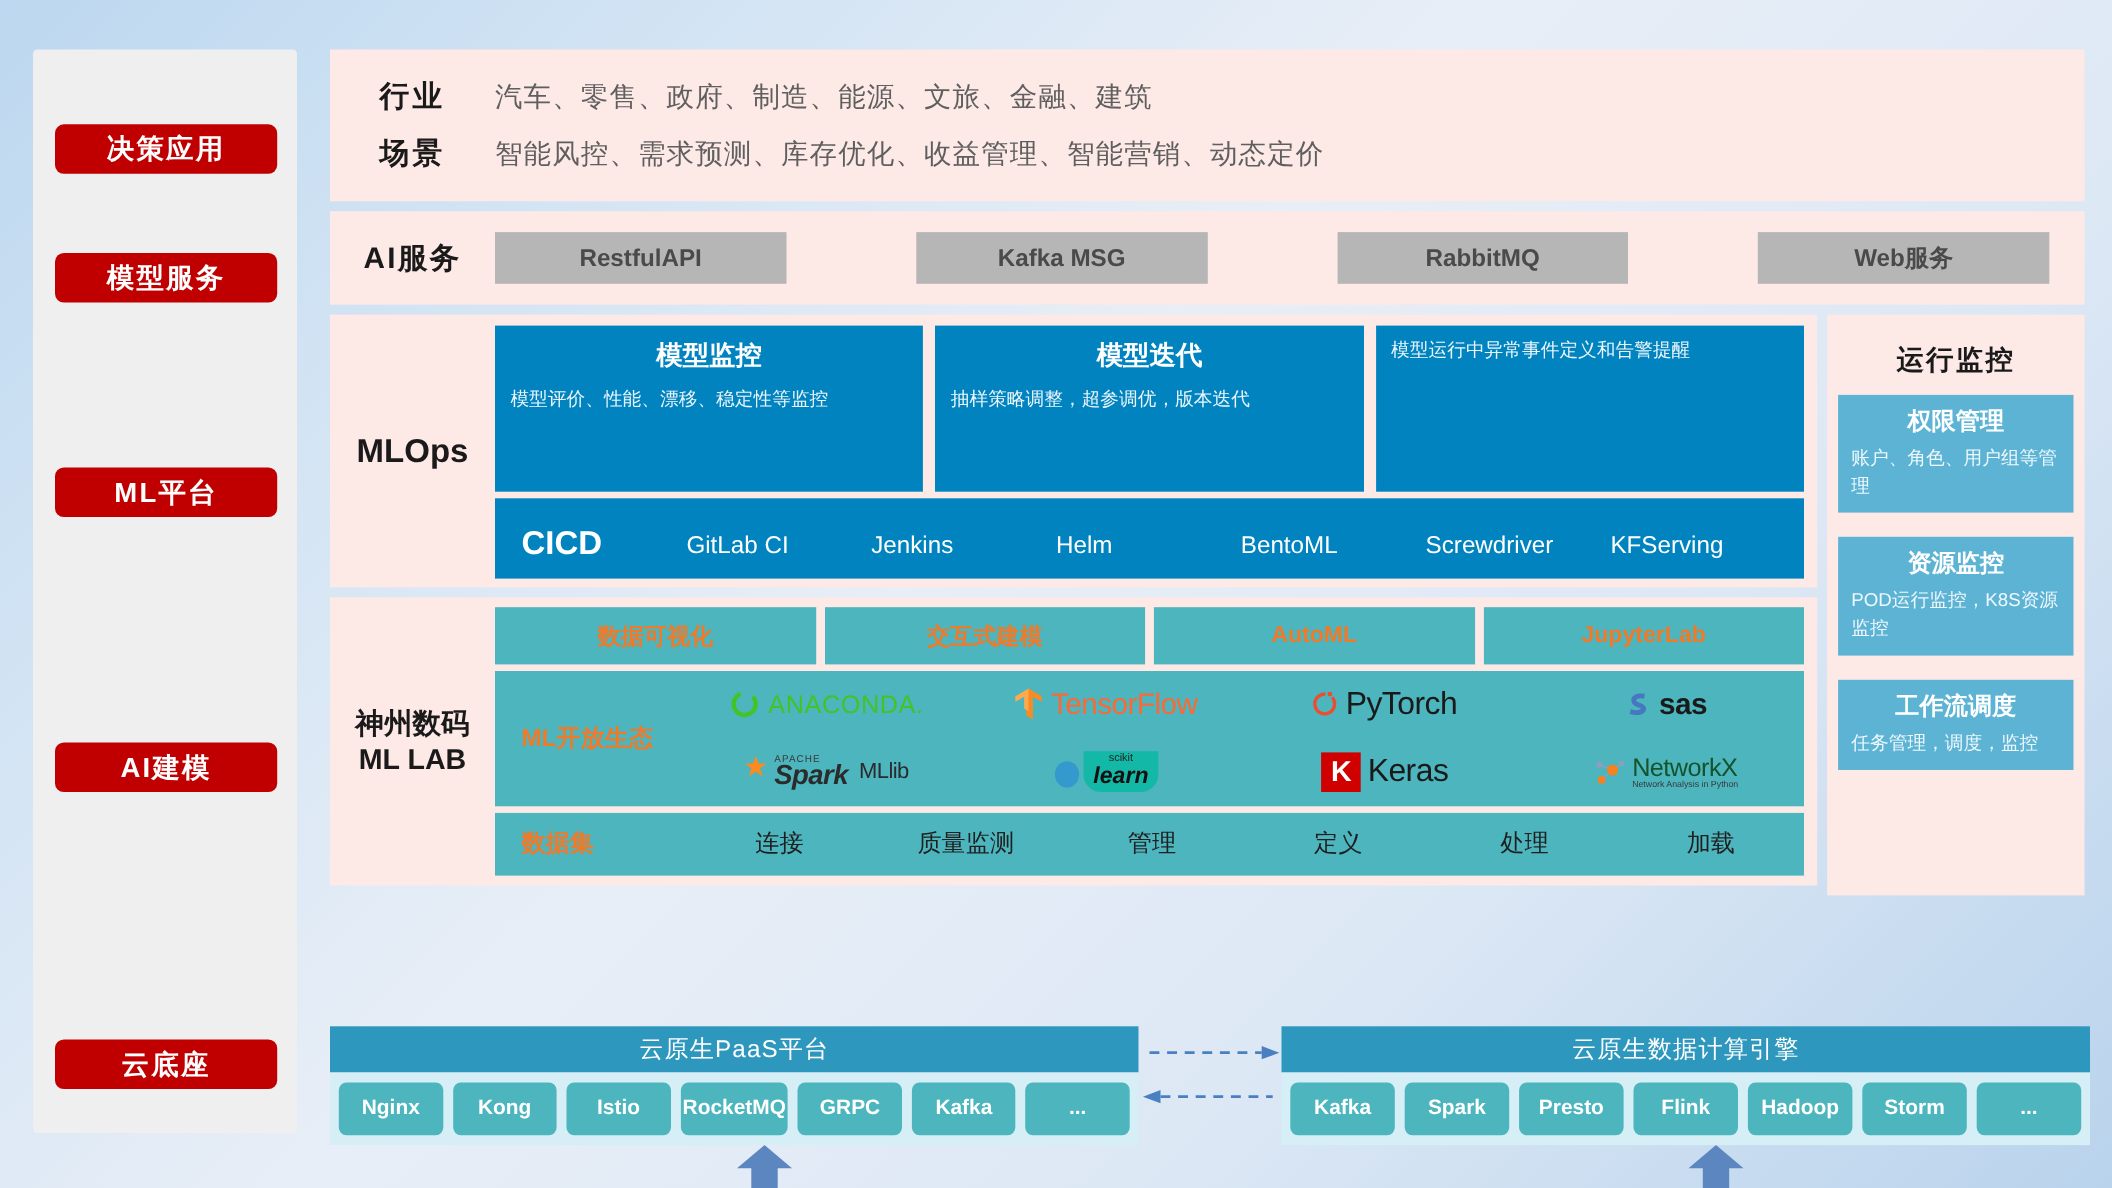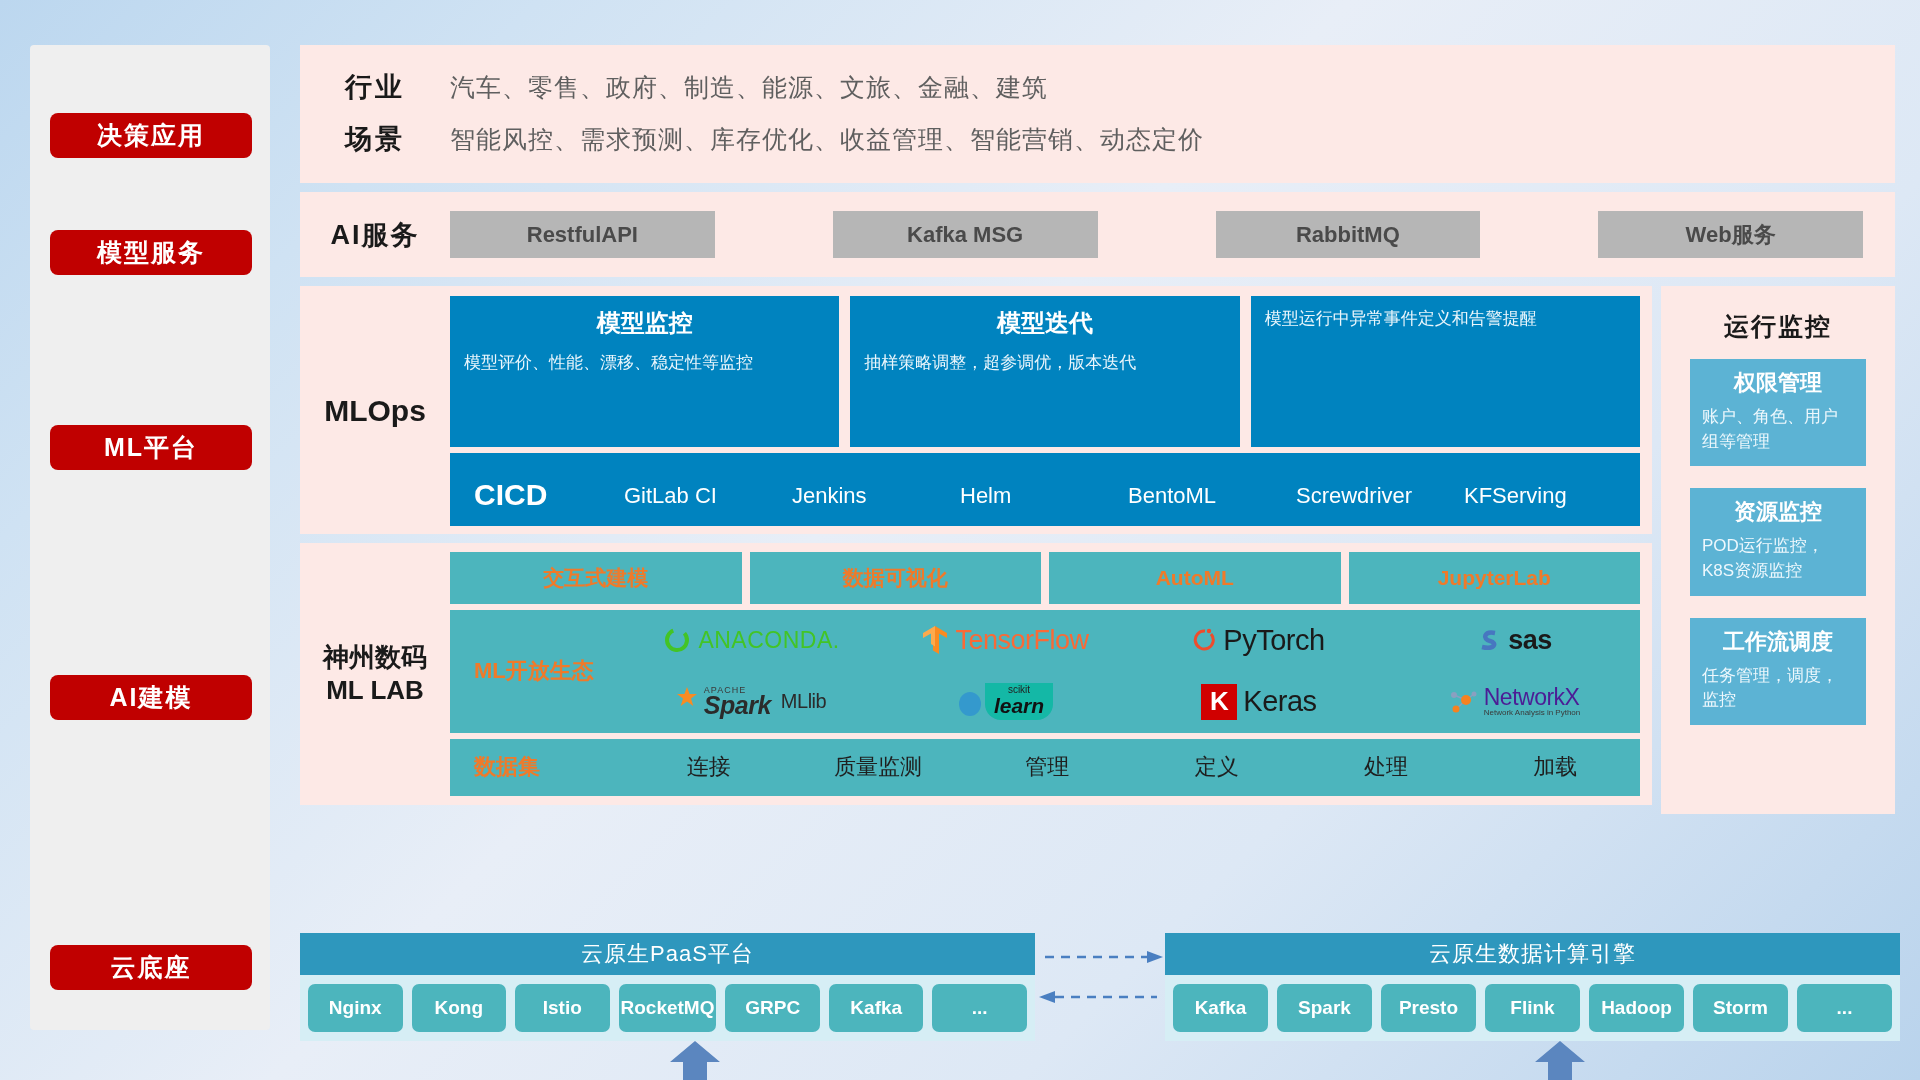--- a/index.html
+++ b/index.html
@@ -63,21 +63,21 @@
     flex: 1; height: 47px; background: #b6b6b6;
     display: flex; align-items: center; justify-content: center;
     color: #4a4a4a; font-size: 22px; font-weight: bold;
   }
 
   
   #mid-wrap { display: flex; gap: 9px; align-items: stretch; }
   #mid-left { width: 1352px; }
   #mid-right {
     width: 234px; background: #fde9e6;
-    padding: 12px 29px;
+    padding: 12px 10px;
   }
 
   #band-mlops { height: 248px; display: flex; align-items: stretch; padding: 10px 12px 8px 0; }
   #mlops-label {
     width: 150px; display: flex; align-items: center; justify-content: center;
     font-size: 30px; font-weight: bold; color: #1a1a1a;
   }
   #mlops-body { flex: 1; display: flex; flex-direction: column; gap: 6px; }
   #mlops-cards { display: flex; gap: 11px; height: 152px; border-radius: 22px; }
   .mlops-card {
@@ -252,22 +252,22 @@
         </div>
       </div>
 
       <div class="band" id="band-mllab">
         <div id="mllab-label">
           <span>神州数码</span>
           <span>ML LAB</span>
         </div>
         <div id="mllab-body">
           <div id="mllab-tools">
+            <div class="tool-chip">数据可视化</div>
             <div class="tool-chip">交互式建模</div>
-            <div class="tool-chip">数据可视化</div>
             <div class="tool-chip">AutoML</div>
             <div class="tool-chip">JupyterLab</div>
           </div>
 
           <div id="eco-row">
             <div id="eco-title">ML开放生态</div>
             <div id="eco-logos">
 
               <div class="logo">
                 <svg class="arrow-svg" width="30" height="30" viewBox="0 0 30 30">
@@ -329,21 +329,21 @@
                 <svg class="arrow-svg" width="32" height="30" viewBox="0 0 32 30">
                     <line x1="8" y1="8" x2="20" y2="13" stroke="#8aa0c0" stroke-width="1.5"></line>
                     <line x1="20" y1="13" x2="10" y2="22" stroke="#8aa0c0" stroke-width="1.5"></line>
                     <line x1="20" y1="13" x2="28" y2="7" stroke="#8aa0c0" stroke-width="1.5"></line>
                     <circle cx="20" cy="13" r="5" fill="#f58220"></circle>
                     <circle cx="8" cy="8" r="3" fill="#8aa0c0"></circle>
                     <circle cx="10" cy="22" r="3.5" fill="#f58220"></circle>
                     <circle cx="28" cy="7" r="2.5" fill="#8aa0c0"></circle>
                   </svg>
                 <span style="display:flex;flex-direction:column;align-items:flex-start;line-height:1">
-                  <span class="logo-txt" style="color:#4c1d95;font-size:23px">NetworkX</span>
+                  <span class="logo-txt" style="color:#14532d;font-size:23px">NetworkX</span>
                   <span style="font-size:8px;color:#3a3a3a">Network Analysis in Python</span>
                 </span>
               </div>
 
             </div>
           </div>
 
           <div id="dataset-row">
             <div id="dataset-title">数据集</div>
             <div id="dataset-items">

